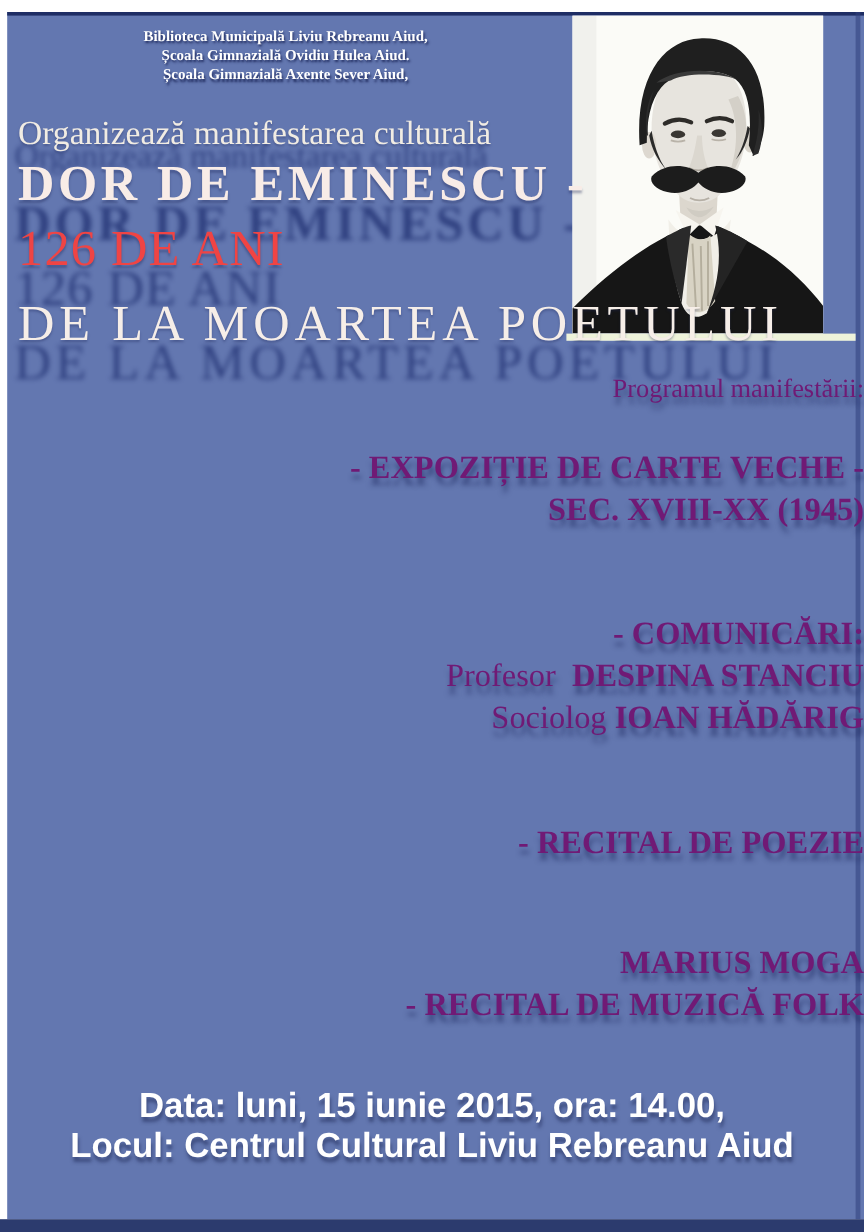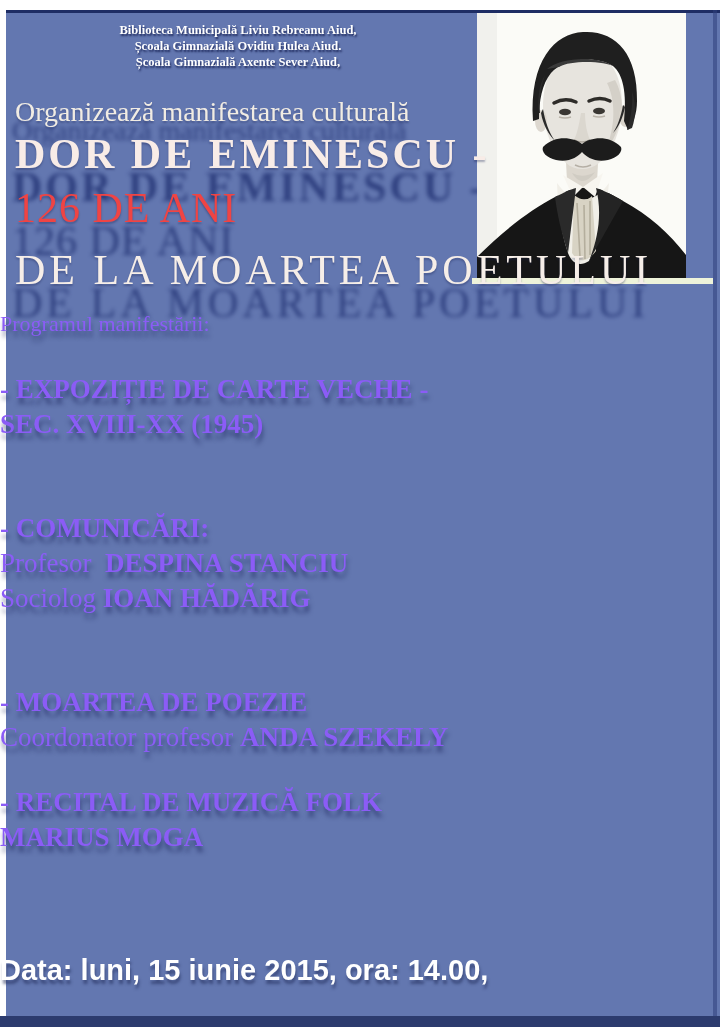--- a/index.html
+++ b/index.html
@@ -48,37 +48,36 @@
     position:absolute;left:477px;top:13px;width:209px;height:265px;z-index:2;
     background:#fbfbf8;
   }
   .photo svg{display:block;width:100%;height:100%;}
   .photo-strip{
     position:absolute;left:472px;top:278px;width:241px;height:6px;z-index:2;
     background:#eef3da;
   }
   
   .prog{
-    position:absolute;left:0;right:0;z-index:3;text-align:left;
-    color:#8b5cf6;font-size:27px;line-height:35px;
+    position:absolute;left:0;right:0;z-index:3;text-align:right;
+    color:#701a75;font-size:27px;line-height:35px;
     text-shadow:1px 6px 4px rgba(24,34,88,.5);
   }
   .prog .b, .b{font-weight:bold;font-family:Liberation Serif, serif;}
   .prog-heading{top:310px;font-size:22px;line-height:28px;}
   .sec-expo{top:372px;}
   .sec-comunicari{top:511px;}
   .sec-poezie{top:685px;}
   .sec-folk{top:785px;}
   
   .footer{
-    position:absolute;left:0;right:0;top:906px;z-index:3;
+    position:absolute;left:0;right:0;top:906px;z-index:3;text-align:center;
     font-family:"Liberation Sans", sans-serif;font-weight:bold;
     font-size:29px;line-height:33px;color:#ffffff;
     text-shadow:1px 4px 3px rgba(25,35,80,.5);
-    margin-top:48px;
   }
 </style>
 </head>
 <body>
 
 <div class="page">
 
   <div class="panel"></div>
   <div class="edge-right"></div>
   <div class="strip-bottom"></div>
@@ -165,26 +164,26 @@
     <div class="b">SEC. XVIII-XX (1945)</div>
   </div>
 
   <div class="prog sec-comunicari">
     <div class="b">- COMUNICĂRI:</div>
     <div><span>Profesor&nbsp; </span><span class="b">DESPINA STANCIU</span></div>
     <div><span>Sociolog </span><span class="b">IOAN HĂDĂRIG</span></div>
   </div>
 
   <div class="prog sec-poezie">
-    <div class="b">- MOARTEA DE POEZIE</div>
-    <div><span>Coordonator profesor </span><span class="b">ANDA SZEKELY</span></div>
+    <div class="b">- RECITAL DE POEZIE</div>
   </div>
 
   <div class="prog sec-folk">
+    <div class="b">MARIUS MOGA</div>
     <div class="b">- RECITAL DE MUZICĂ FOLK</div>
-    <div class="b">MARIUS MOGA</div>
   </div>
 
   <div class="footer">
     <div>Data: luni, 15 iunie 2015, ora: 14.00,</div>
+    <div>Locul: Centrul Cultural Liviu Rebreanu Aiud</div>
   </div>
 
 </div>
 
 </body></html>

